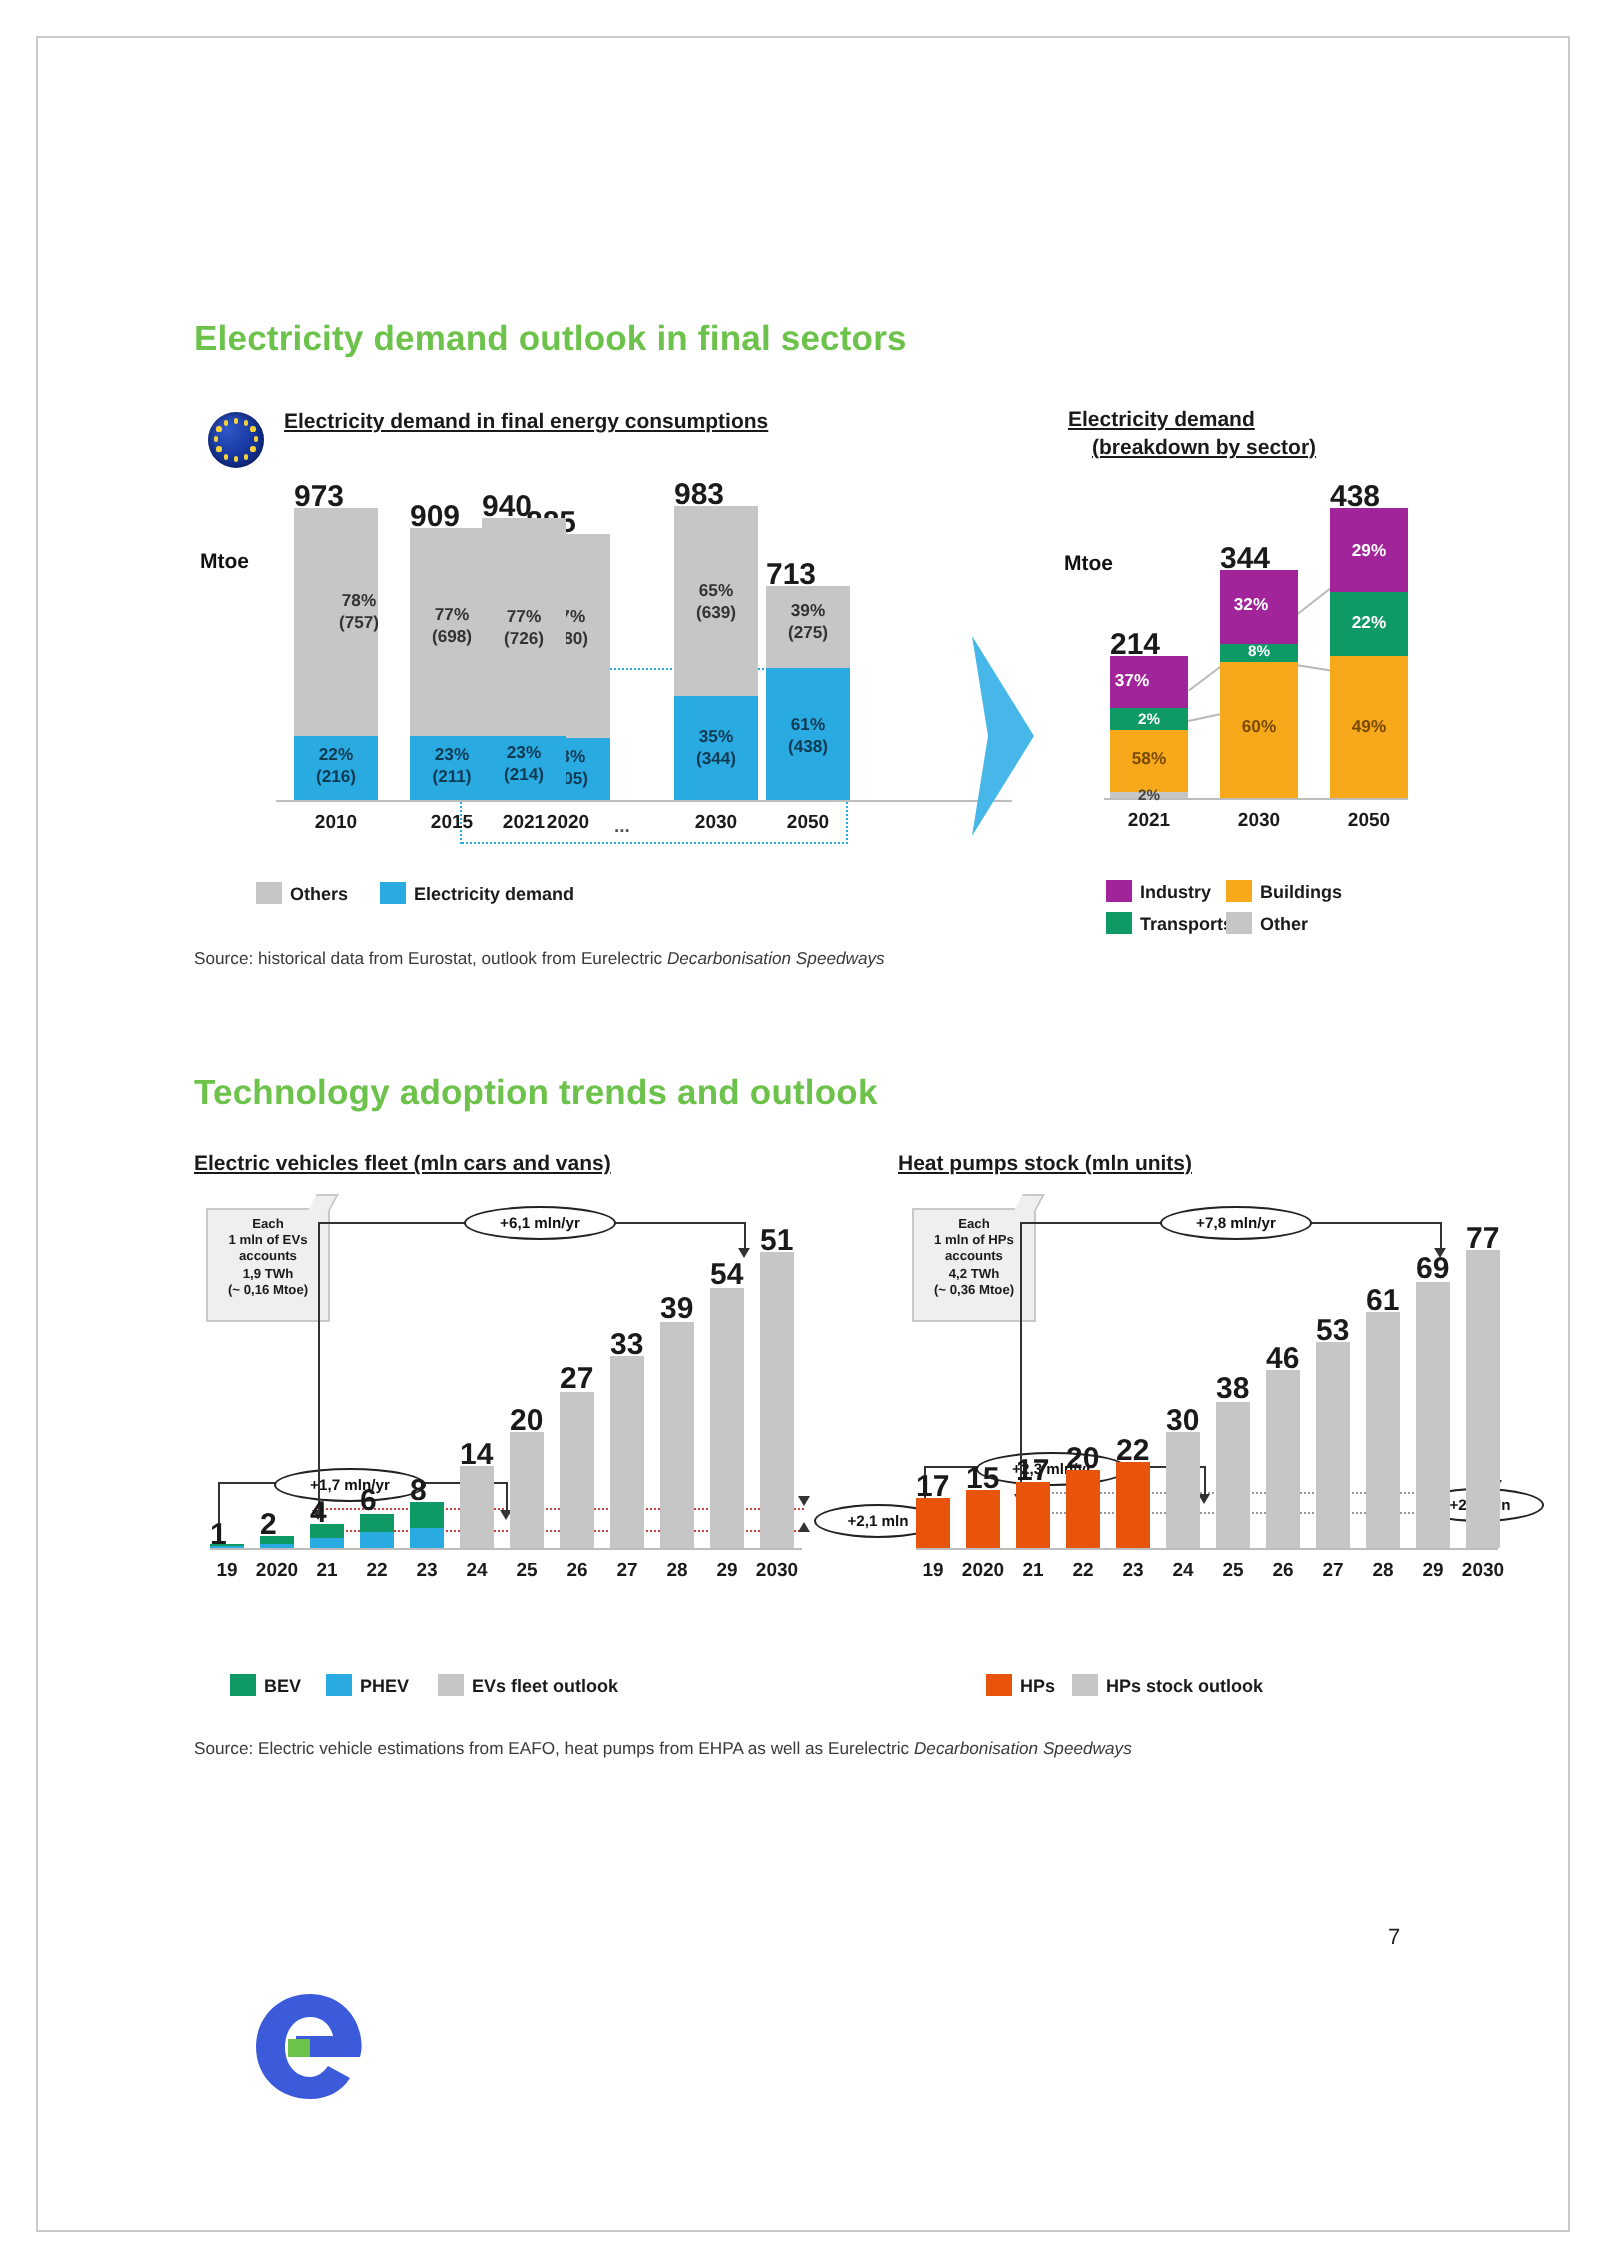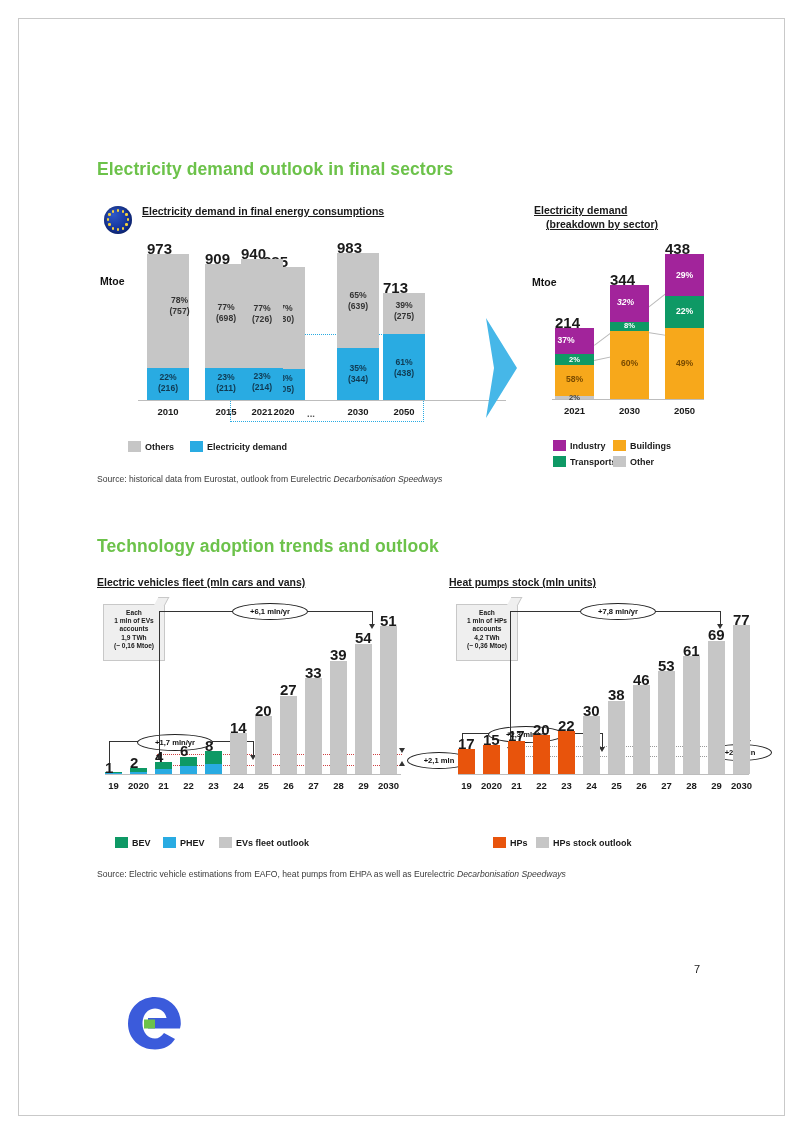--- a/index.html
+++ b/index.html
@@ -220,21 +220,21 @@
     <div class="bar" style="left:25px;top:128.7px;width:39px;height:30.9px;background:#F7A81B;"></div>
     <div class="inbar" style="left:25px;top:138px;width:39px;color:#7a4b00;">58%</div>
 
     <div class="bar" style="left:25px;top:159.6px;width:39px;height:3.4px;background:#c6c6c6;"></div>
     <div class="inbar" style="left:25px;top:156.5px;width:39px;color:#444;font-size:7.6px;">2%</div>
 
     <div class="lbl" style="left:25px;top:78px;width:39px;">214</div>
     <div class="xlbl" style="left:25px;top:169px;width:39px;">2021</div>
 
     <div class="bar" style="left:80px;top:49px;width:39px;height:36.5px;background:#A2249B;"></div>
-    <div class="inbar" style="left:80px;top:61px;width:31px;color:#fff;font-style:italic;">32%</div>
+    <div class="inbar" style="left:80px;top:61px;width:31px;color:#fff;">32%</div>
 
     <div class="bar" style="left:80px;top:85.5px;width:39px;height:9.1px;background:#0E9965;"></div>
     <div class="inbar" style="left:80px;top:85px;width:39px;color:#fff;font-size:7.6px;">8%</div>
 
     <div class="bar" style="left:80px;top:94.6px;width:39px;height:68.4px;background:#F7A81B;"></div>
     <div class="inbar" style="left:80px;top:122px;width:39px;color:#7a4b00;">60%</div>
 
     <div class="lbl" style="left:80px;top:35px;width:39px;">344</div>
     <div class="xlbl" style="left:80px;top:169px;width:39px;">2030</div>
 

